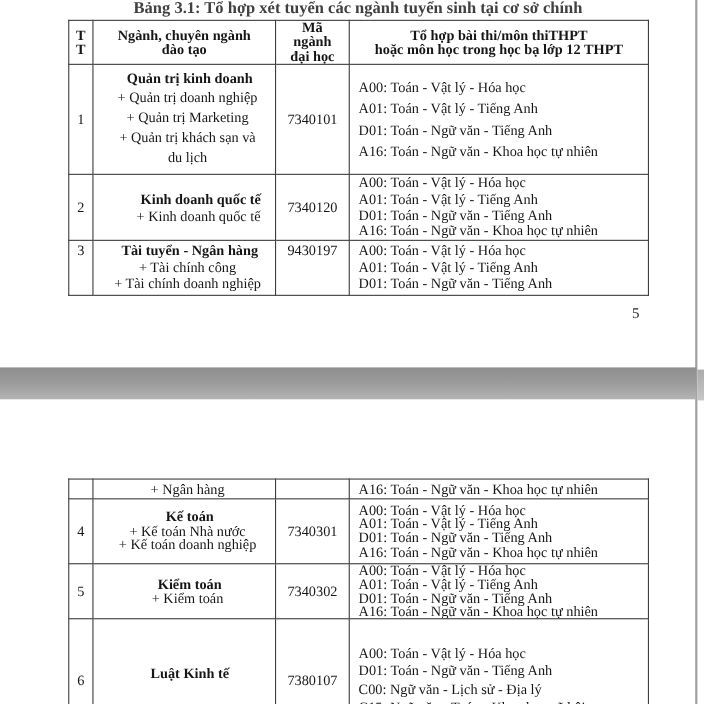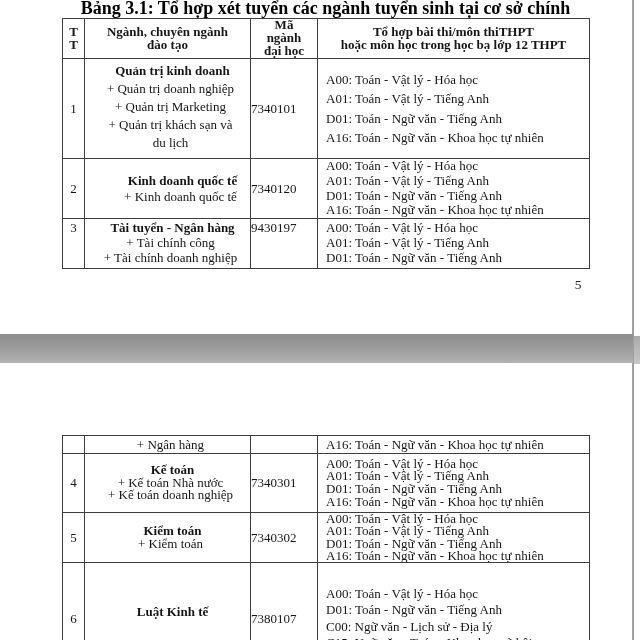--- a/index.html
+++ b/index.html
@@ -20,22 +20,22 @@
     position:absolute; left:0; top:334px; width:633px; height:29px;
     background:linear-gradient(to bottom, #8e8e8e 0%, #9a9a9a 45%, #b3b3b3 100%);
   }
   .page-separator-right {
     position:absolute; left:634px; top:336px; width:6px; height:28px;
     background:linear-gradient(to bottom, #ababab 0%, #c6c6c6 100%);
   }
   
   .doc-title {
     position:absolute; left:62px; top:0px; width:527px;
-    text-align:center; font-weight:bold; font-size:18px; line-height:17px;
-    color:#000000;
+    text-align:center; font-weight:bold; font-size:15px; line-height:17px;
+    color:#404040;
   }
   .page-number {
     position:absolute; left:566px; top:277px; width:24px;
     text-align:center; font-size:13.5px; color:#222;
   }
   
   table.doc-table {
     position:absolute; left:62px; border-collapse:collapse; table-layout:fixed;
     width:527px; font-size:13px; color:#161616;
   }
@@ -44,21 +44,21 @@
   .doc-table td {
     border:1px solid #3d3d3d; vertical-align:middle; overflow:hidden;
     padding:0;
   }
   col.c-tt { width:22px; }
   col.c-nganh { width:166px; }
   col.c-ma { width:67px; }
   col.c-combo { width:272px; }
 
   td.tt   { text-align:center; }
-  td.ma   { text-align:left; }
+  td.ma   { text-align:center; }
   td.nganh { padding-left:6px;text-align:center; }
   td.combos { padding-left:8px; }
 
   .pre { white-space:pre-line; }
   .major-title { font-weight:bold; padding-left:4px; white-space:pre-line; }
 
   
   tr.hdr { height:40px; }
   tr.hdr td { text-align:center; font-weight:bold; line-height:12.9px; padding:0; }
   tr.hdr td div { white-space:pre-line; }

